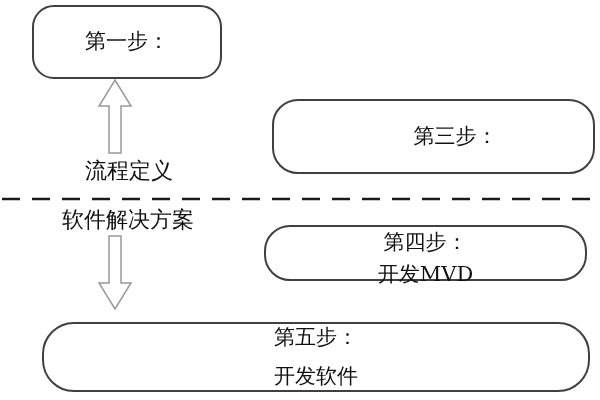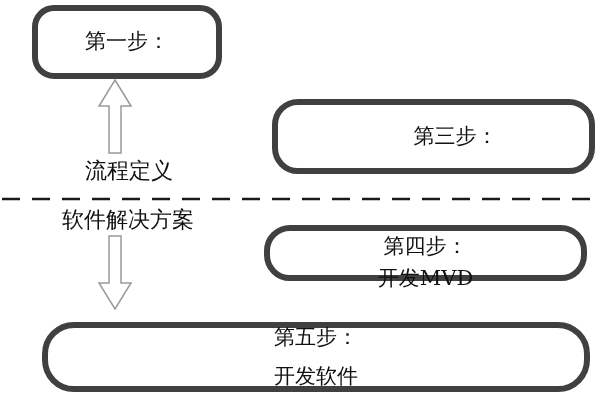--- a/index.html
+++ b/index.html
@@ -12,21 +12,21 @@
     width: 600px;
     height: 400px;
     background: #ffffff;
     font-family: "DejaVu Serif", "Liberation Serif", serif;
     color: #111111;
     overflow: hidden;
   }
   .box {
     position: absolute;
     background: #ffffff;
-    border: 6px solid #404040;
+    border: 2px solid #404040;
     border-radius: 26px;
     display: flex;
     flex-direction: column;
     align-items: center;
     justify-content: center;
     text-align: center;
     font-size: 21px;
     line-height: 1.5;
     box-sizing: border-box;
   }

